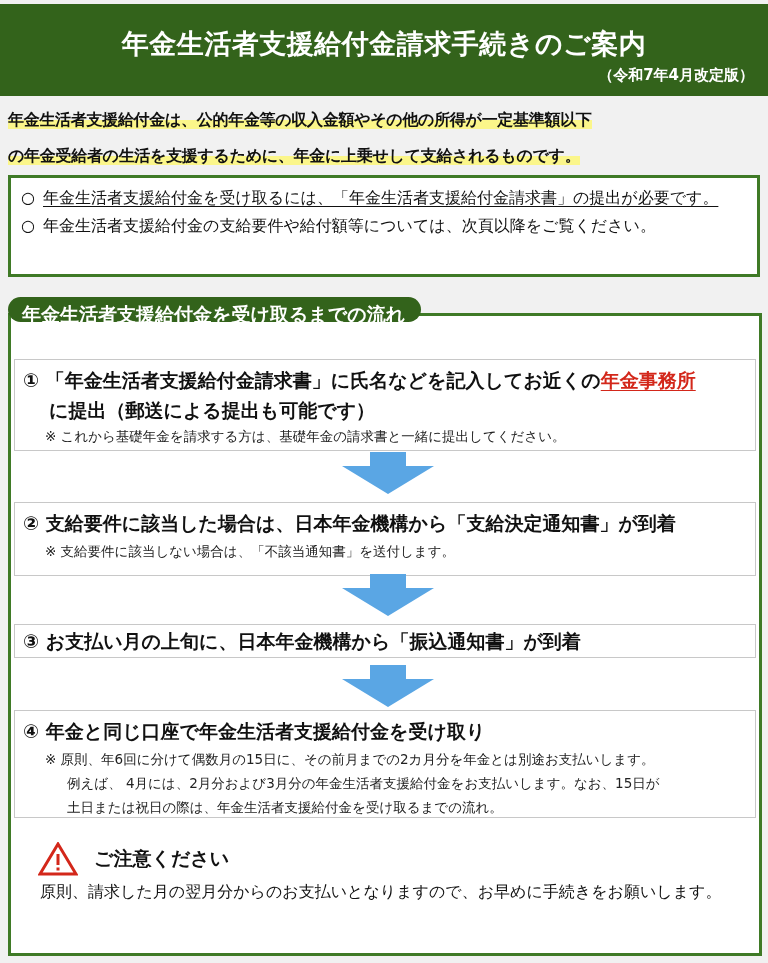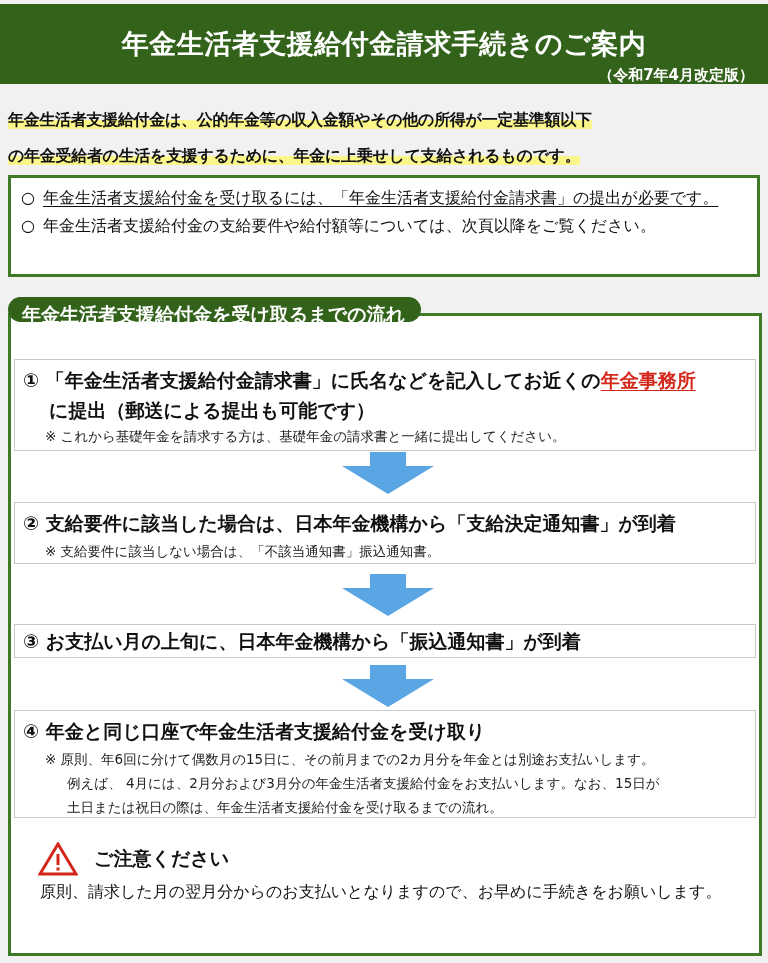--- a/index.html
+++ b/index.html
@@ -4,21 +4,21 @@
   <style>
     * { box-sizing: border-box; margin: 0; padding: 0; }
     html, body { width: 768px; height: 963px; overflow: hidden; }
     body {
       background: #f1f1f1;
       font-family: "DejaVu Sans", "Liberation Sans", sans-serif;
       color: #111;
       position: relative;
     }
     .banner {
-      position: absolute; left: 0; top: 4px; width: 768px; height: 80px;
+      position: absolute; left: 0; top: 4px; width: 768px; height: 92px;
       background: #33631b;
       color: #fff;
     }
     .banner-title {
       position: absolute; left: 0; right: 0; top: 22px;
       text-align: center;
       font-size: 27px; font-weight: bold; letter-spacing: 0.5px;
     }
     .banner-sub {
       position: absolute; right: 14px; top: 62px;
@@ -108,26 +108,26 @@
     <span>「年金生活者支援給付金請求書」に氏名などを記入してお近くの</span><span class="red">年金事務所</span>
   </div>
   <div class="step-title" style="padding-left:26px;line-height:28px;">に提出（郵送による提出も可能です）</div>
   <div class="step-note">※ これから基礎年金を請求する方は、基礎年金の請求書と一緒に提出してください。</div>
 </div>
 
 <svg class="arrow" style="top:452px;" viewBox="0 0 92 42">
   <polygon points="28,0 64,0 64,14 92,14 46,42 0,14 28,14" fill="#5aa6e4"></polygon>
 </svg>
 
-<div class="step" style="top:502px;height:62px;">
+<div class="step" style="top:502px;height:74px;">
   <div class="step-title">
     <span>②</span>
     <span>支給要件に該当した場合は、日本年金機構から「支給決定通知書」が到着</span>
   </div>
-  <div class="step-note">※ 支給要件に該当しない場合は、「不該当通知書」振込通知書。</div>
+  <div class="step-note">※ 支給要件に該当しない場合は、「不該当通知書」を送付します。</div>
 </div>
 
 <svg class="arrow" style="top:574px;" viewBox="0 0 92 42">
   <polygon points="28,0 64,0 64,14 92,14 46,42 0,14 28,14" fill="#5aa6e4"></polygon>
 </svg>
 
 <div class="step" style="top:624px;height:34px;padding-top:0;">
   <div class="step-title">
     <span>③</span>
     <span>お支払い月の上旬に、日本年金機構から「振込通知書」が到着</span>

